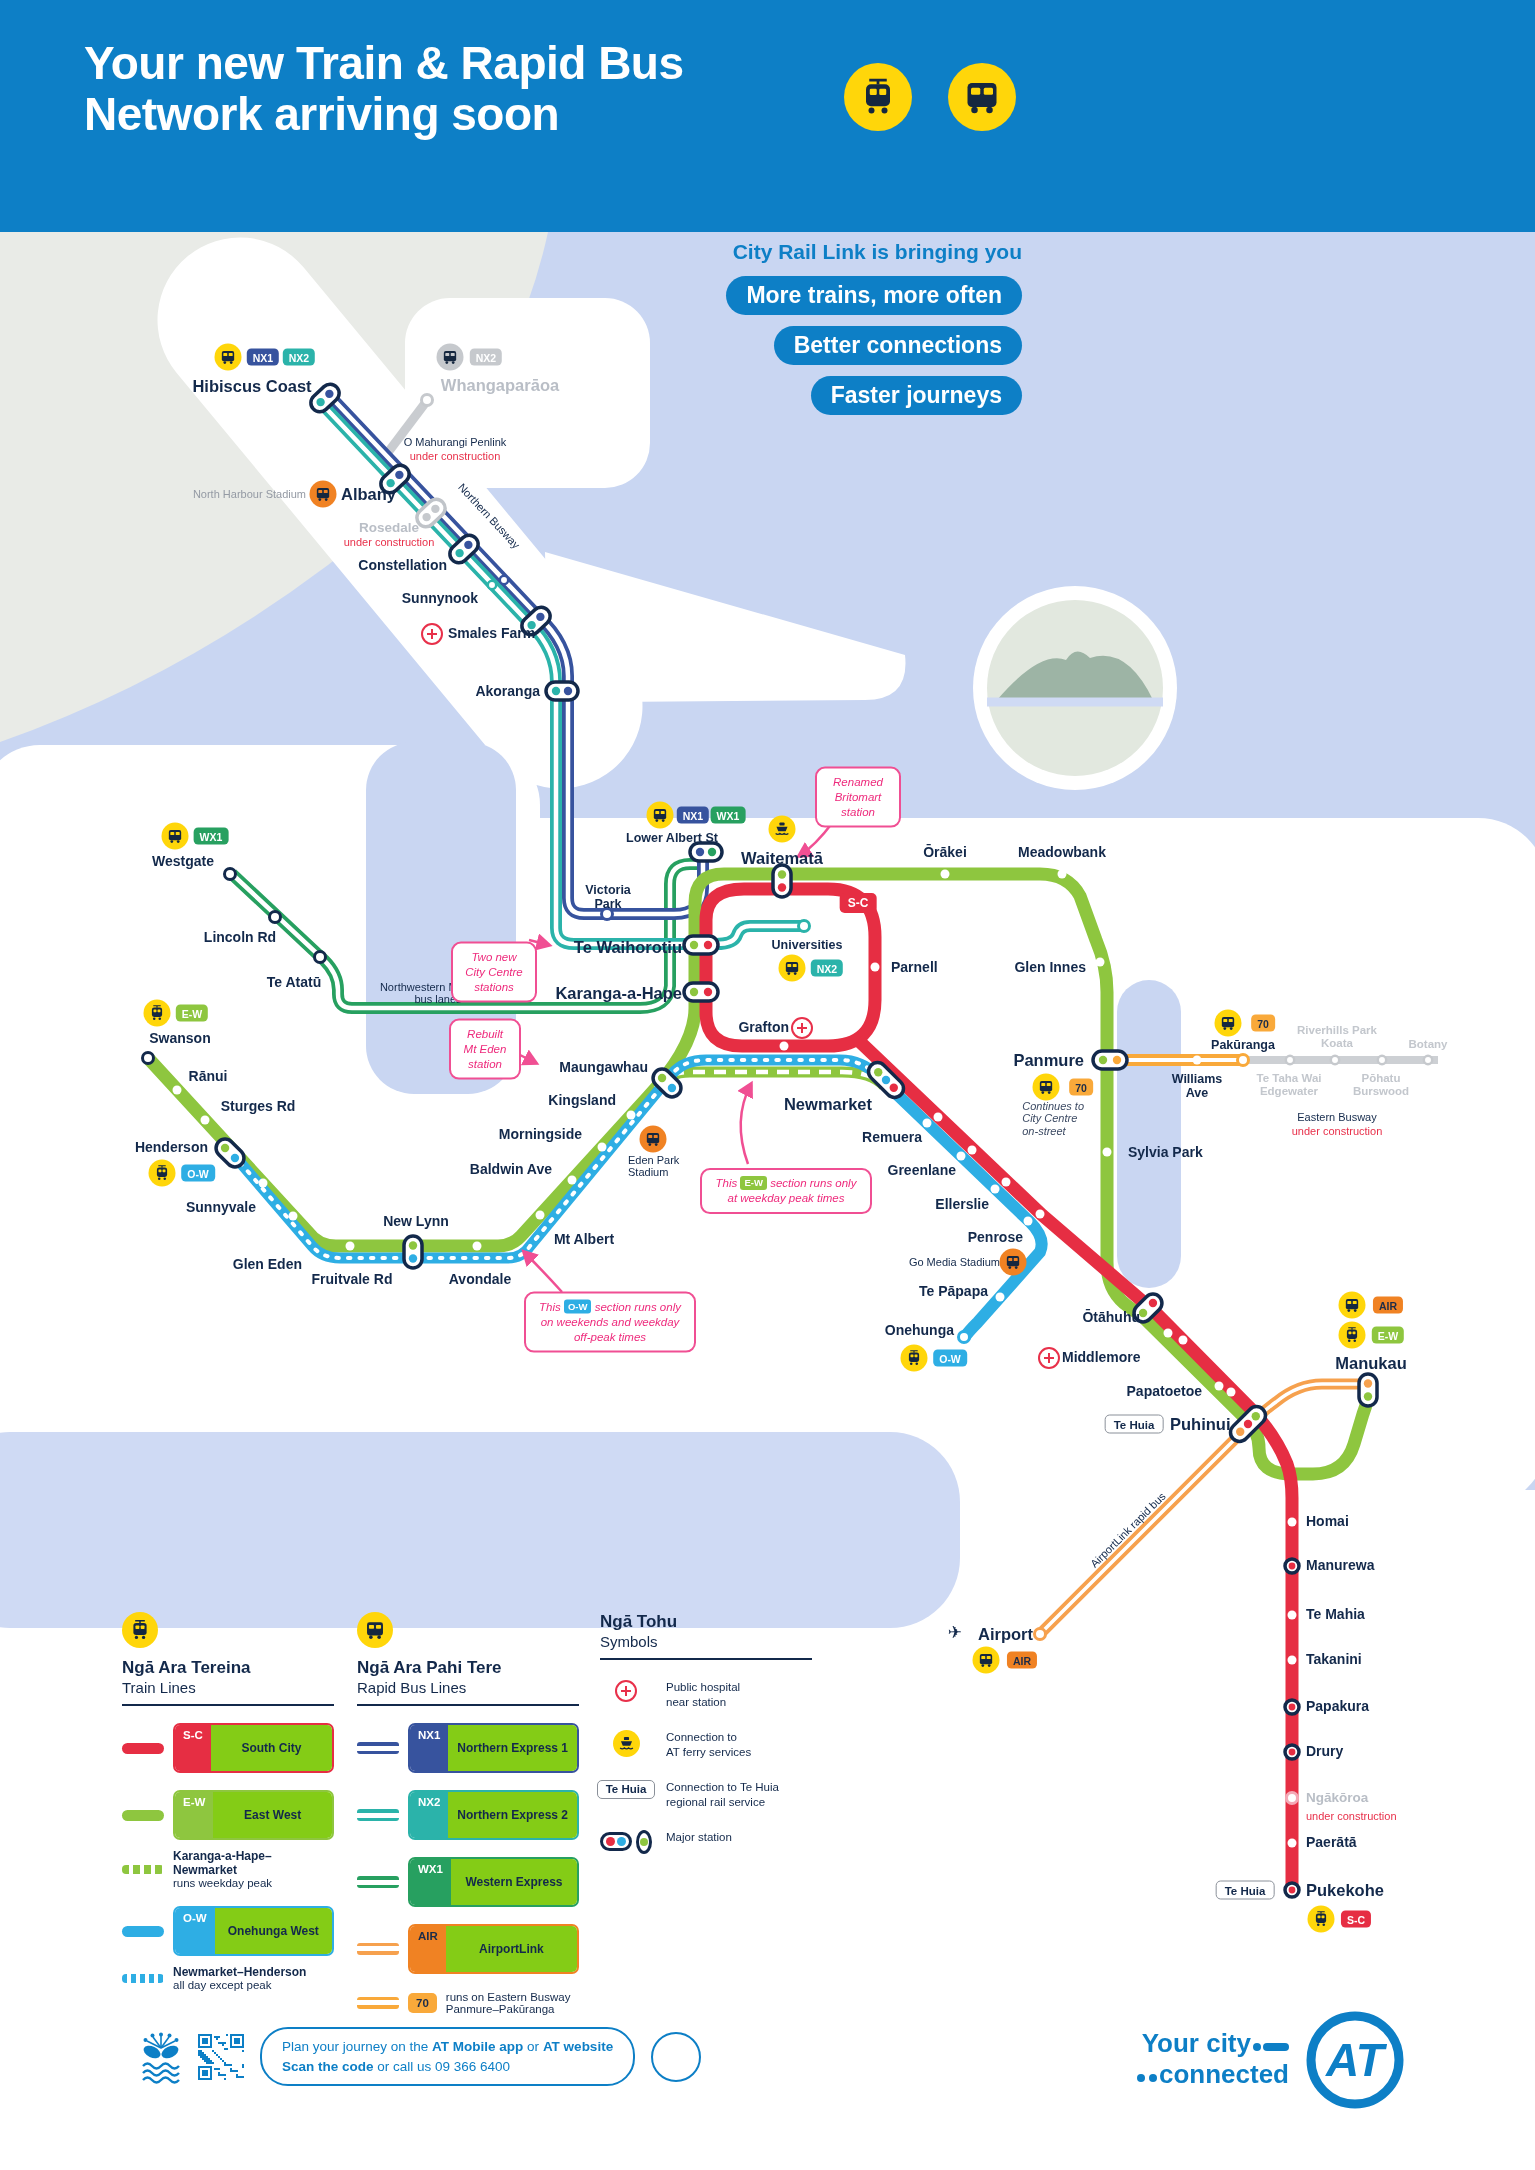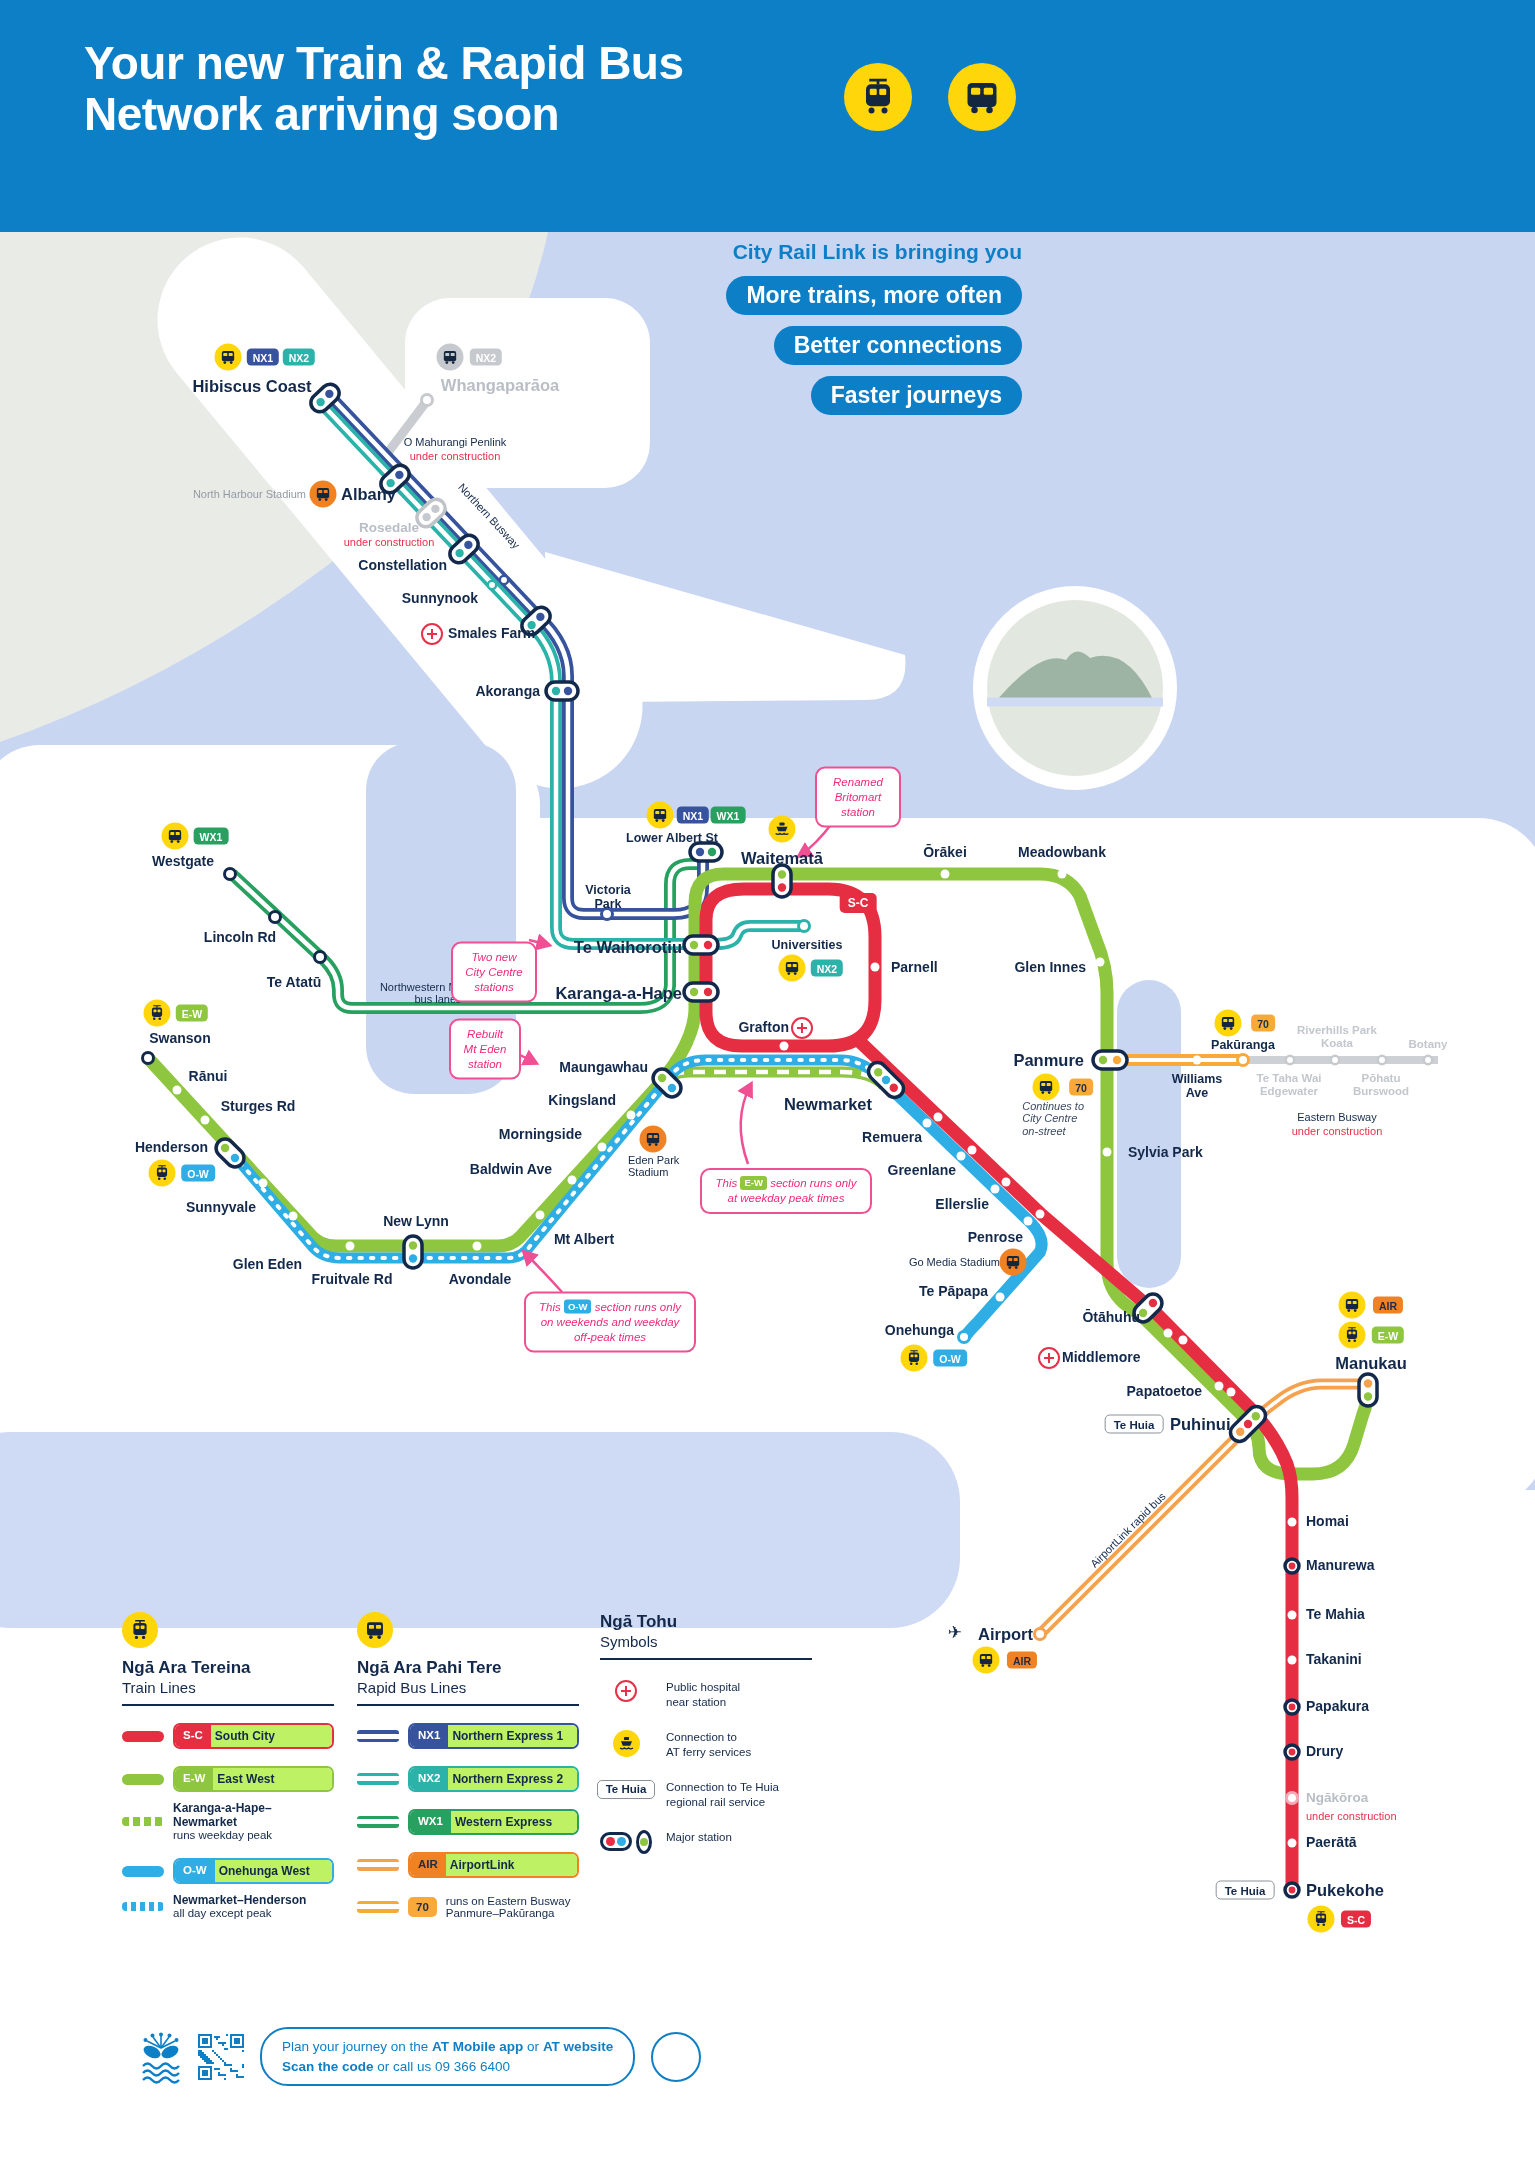--- a/index.html
+++ b/index.html
@@ -58,21 +58,21 @@
   .sw-sc{background:#e62e43}.sw-ew{background:#8ec63f}.sw-ow{background:#2eaee4}
   .sw-ewd{height:9px;background:repeating-linear-gradient(90deg,#8ec63f 0 7px,#fff 7px 11px);border-radius:4px}
   .sw-owd{height:9px;background:repeating-linear-gradient(90deg,#2eaee4 0 5px,#fff 5px 9px);border-radius:4px}
   .sw-nx1{height:12px;border-radius:3px;background:linear-gradient(#37539e 0 3.5px,#fff 3.5px 8.5px,#37539e 8.5px 12px)}
   .sw-nx2{height:12px;border-radius:3px;background:linear-gradient(#2bb3aa 0 3.5px,#fff 3.5px 8.5px,#2bb3aa 8.5px 12px)}
   .sw-wx1{height:12px;border-radius:3px;background:linear-gradient(#27a060 0 3.5px,#fff 3.5px 8.5px,#27a060 8.5px 12px)}
   .sw-air{height:12px;border-radius:3px;background:linear-gradient(#f6a14e 0 3.5px,#fff 3.5px 8.5px,#f6a14e 8.5px 12px)}
   .sw-b70{height:12px;border-radius:3px;background:linear-gradient(#f9a93a 0 3.5px,#fff 3.5px 8.5px,#f9a93a 8.5px 12px)}
   .lpill{display:flex;flex:1;border-radius:7px;overflow:hidden;border:2px solid #000;background:#fff;}
   .lchip{font-weight:700;font-size:11.5px;padding:4px 8px;color:#fff;}
-  .lname{flex:1;font-weight:700;font-size:12px;padding:4px 4px;background:#bef264;color:#13294b;white-space:nowrap;}
+  .lname{flex:1;text-align:center;font-weight:700;font-size:12px;padding:16px 4px;background:#84cc16;color:#13294b;white-space:nowrap;}
   .ltxt .b{font-weight:700;font-size:12px;}
   .ltxt .r{font-weight:400;font-size:11.5px;}
   .lsym{display:flex;align-items:flex-start;gap:14px;margin-top:20px;}
   .lsym .sicn{width:52px;flex:none;display:flex;justify-content:center;align-items:center;}
   .lsym .stxt{font-size:11.5px;font-weight:400;line-height:1.3;}
   .capleg{display:inline-flex;align-items:center;gap:2px;border:3px solid #13294b;background:#fff;border-radius:10px;padding:2px 3px;}
   .dotleg{width:9px;height:9px;border-radius:50%;}
   .majleg{display:inline-flex;align-items:center;justify-content:center;width:18px;height:18px;border:3px solid #13294b;border-radius:50%;background:#fff;margin-left:4px;}
   .majleg i{width:8px;height:8px;border-radius:50%;background:#8ec63f;}
   
@@ -902,15 +902,25 @@
           <rect x="21" y="21" width="1" height="1" fill="#0d7fc6"></rect>
           <rect x="22" y="21" width="1" height="1" fill="#0d7fc6"></rect>
           <rect x="13" y="22" width="1" height="1" fill="#0d7fc6"></rect>
         </svg>
       <div id="f-pill">
         <div id="f-line1"><span>Plan your journey on the </span><b>AT Mobile app</b><span> or </span><b>AT website</b></div>
         <div id="f-line2"><b>Scan the code</b><span> or call us 09 366 6400</span></div>
       </div>
       <div id="f-circle"></div>
     </div>
+    <div id="f-right">
+      <div id="tagline">
+        <div><span>Your city</span><span class="tdots"><span class="td"></span><span class="tdash"></span></span></div>
+        <div><span class="tdots"><span class="td"></span><span class="td"></span></span><span>connected</span></div>
+      </div>
+      <svg width="100" height="100" viewBox="0 0 100 100">
+        <circle cx="50" cy="50" r="44" fill="#ffffff" stroke="#0d7fc6" stroke-width="9"></circle>
+        <text x="50" y="66" text-anchor="middle" font-family="Liberation Sans, sans-serif" font-size="46" font-weight="bold" font-style="italic" fill="#0d7fc6">AT</text>
+      </svg>
+    </div>
   </div>
 
 </div>
 
 </body></html>

